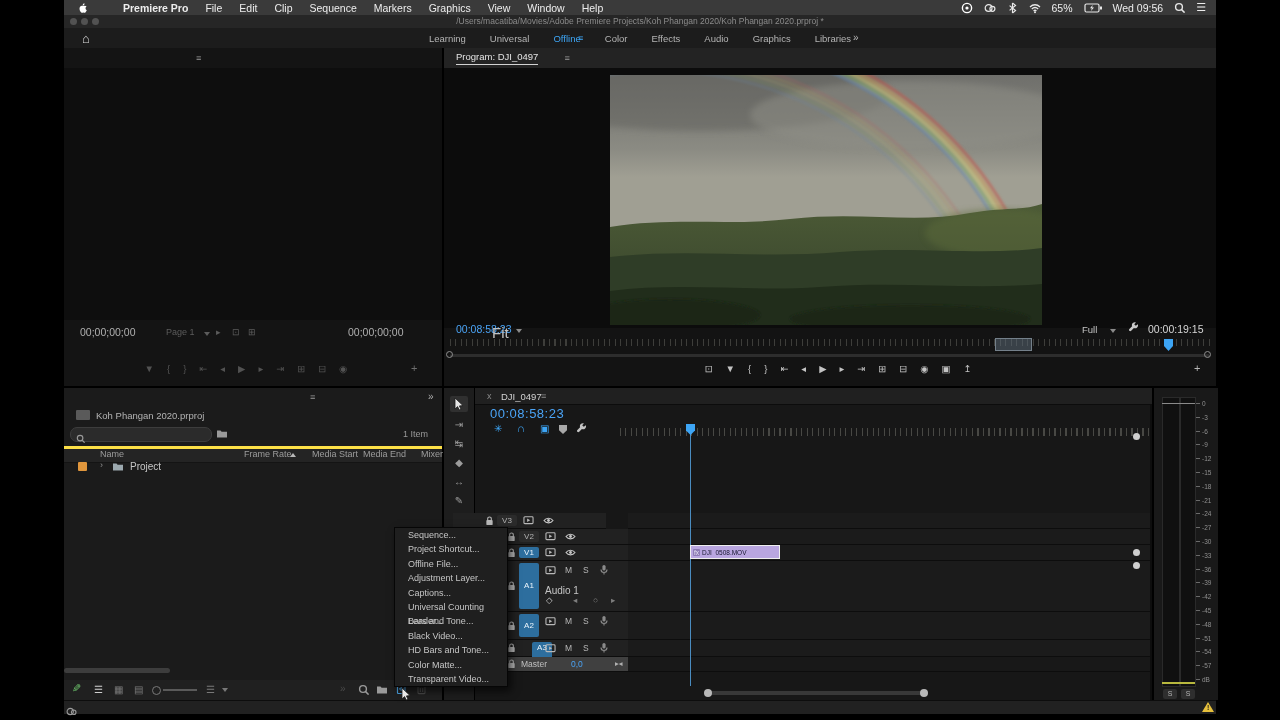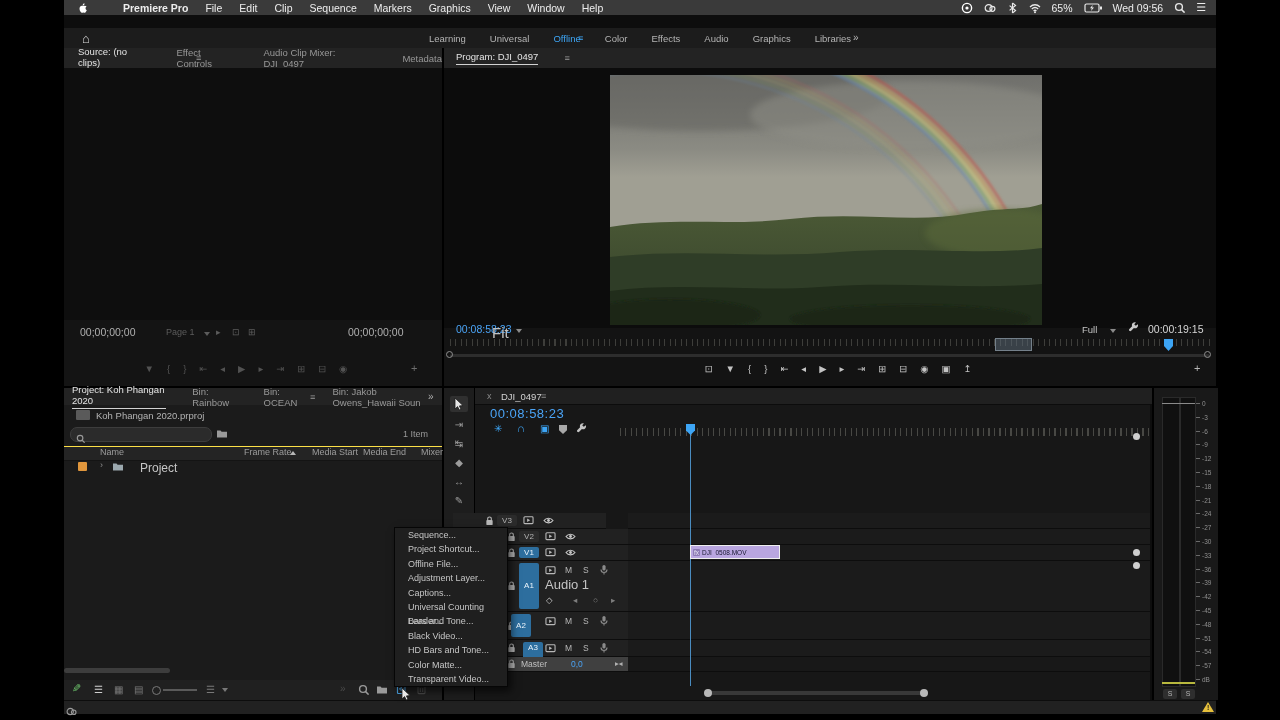--- a/index.html
+++ b/index.html
@@ -187,44 +187,43 @@
       <span>Wed 09:56</span>
       <span class="ic" style="color:#e8e8e8">
           <svg width="11" height="11" viewBox="0 0 11 11">
             <use href="#i-search"></use>
           </svg>
         </span>
       <span style="font-size:11px">☰</span>
     </div>
   </div>
 
+  <div class="a tb">
+    <span class="dot" style="left:6px"></span>
+    <span class="dot" style="left:17px"></span>
+    <span class="dot" style="left:28px"></span>
+    <div class="tb-path">/Users/macatiba/Movies/Adobe Premiere Projects/Koh Phangan 2020/Koh Phangan 2020.prproj *</div>
+  </div>
 
   <div class="a ws">
 
   <span>Learning</span>
       <span>Universal</span>
       <span>Offline</span>
       <span>Color</span>
       <span>Effects</span>
       <span>Audio</span>
       <span>Graphics</span>
       <span>Libraries</span>
     </div>
   <span class="a" style="left:18px;top:31px;font-size:13px;color:#dcdcdc">⌂</span>
   <span class="a" style="left:514px;top:33px;font-size:9px;color:#3da5f5">≡</span>
   <span class="a" style="left:789px;top:32px;color:#b8b8b8;font-size:10px">»</span>
 
   <div class="a" style="left:0;top:48px;width:378px;height:338px;background:#141414;border-right:2px solid #000">
-    <div style="height:20px;background:#232323;padding-left:14px" class="tabbar">
-
-    <span>Source: (no clips)</span>
-        <span>Effect Controls</span>
-        <span>Audio Clip Mixer: DJI_0497</span>
-        <span>Metadata</span>
-      </div>
     <span class="a panelmenu" style="left:132px;top:5px">≡</span>
     <div class="a" style="left:0;top:20px;width:378px;height:252px;background:#0e0e0e"></div>
 
     <span class="a" style="left:16px;top:278px;font-size:10.5px;color:#b0b0b0">00;00;00;00</span>
     <span class="a" style="left:102px;top:279px;font-size:9px;color:#5c5c5c"><span>Page 1</span></span>
     <span class="a caret" style="left:140px;top:284px;border-top-color:#5c5c5c"></span>
     <span class="a" style="left:152px;top:279px;font-size:9px;color:#5c5c5c">▸</span>
     <span class="a" style="left:168px;top:279px;font-size:9px;color:#5c5c5c">⊡</span>
     <span class="a" style="left:184px;top:279px;font-size:9px;color:#5c5c5c">⊞</span>
     <span class="a" style="left:284px;top:278px;font-size:10.5px;color:#b0b0b0">00;00;00;00</span>
@@ -335,63 +334,56 @@
       <span>⊟</span>
       <span>◉</span>
       <span>▣</span>
       <span>↥</span>
     </div>
   <span class="a" style="left:1130px;top:362px;font-size:11px;color:#b8b8b8">+</span>
 
   <div class="a" style="left:0;top:386px;width:1152px;height:2px;background:#000"></div>
 
   <div class="a" style="left:0;top:388px;width:378px;height:312px;background:#1b1b1b;border-right:2px solid #000">
-    <div style="height:17px;background:#232323;padding-left:8px" class="tabbar">
-
-    <span>Project: Koh Phangan 2020</span>
-        <span>Bin: Rainbow</span>
-        <span>Bin: OCEAN</span>
-        <span>Bin: Jakob Owens_Hawaii Soun</span>
-      </div>
     <span class="a panelmenu" style="left:246px;top:4px">≡</span>
     <span class="a" style="left:364px;top:3px;color:#b0b0b0;font-size:10px">»</span>
 
     <span class="a" style="left:12px;top:22px;width:14px;height:10px;background:#5a5a5a;border-radius:1px"></span>
     <span class="a" style="left:32px;top:22px;font-size:9.5px;color:#b4b4b4">Koh Phangan 2020.prproj</span>
 
     <div class="a" style="left:6px;top:39px;width:140px;height:13px;background:#2b2b2b;border:1px solid #3d3d3d;border-radius:7px">
       <span class="ic" style="margin:2px 0 0 5px;color:#9a9a9a"><svg width="9" height="9" viewBox="0 0 11 11">
             <use href="#i-search"></use>
           </svg></span>
     </div>
     <span class="a ic" style="left:152px;top:40px;color:#9a9a9a">
         <svg width="11" height="11" viewBox="0 0 11 11">
           <use href="#i-folder"></use>
         </svg>
       </span>
     <span class="a" style="right:14px;top:41px;font-size:9px;color:#999">1 Item</span>
 
-    <div class="a cols" style="left:0;top:58px;width:378px;height:13px;background:#242424;border-top:1px solid #fde047;border-bottom:1px solid #141414">
+    <div class="a cols" style="left:0;top:58px;width:378px;height:13px;background:#242424;border-top:3px solid #fde047;border-bottom:1px solid #141414">
       <span style="left:36px">Name</span>
       <span style="left:180px">Frame Rate</span>
       <span style="left:248px">Media Start</span>
       <span style="left:299px">Media End</span>
       <span style="left:357px">Mixer</span>
       <span class="a" style="left:226px;top:4px;width:0;height:0;border-left:3px solid transparent;border-right:3px solid transparent;border-bottom:4px solid #b8b8b8"></span>
     </div>
 
     <div class="a" style="left:0;top:71px;width:378px;height:15px">
       <span class="a" style="left:14px;top:3px;width:9px;height:9px;background:#e0963c;border-radius:1px"></span>
       <span class="a" style="left:36px;top:1px;font-size:9px;color:#909090">›</span>
       <span class="a ic" style="left:48px;top:2px;color:#9ba8ae">
           <svg width="12" height="11" viewBox="0 0 12 11">
             <use href="#i-folder"></use>
           </svg>
         </span>
-      <span class="a" style="left:76px;top:2px;font-size:12px;color:#c6c6c6">Project</span>
+      <span class="a" style="left:66px;top:2px;font-size:10px;color:#c6c6c6">Project</span>
     </div>
 
     <div class="a" style="left:0;top:280px;width:106px;height:5px;background:#3d3d3d;border-radius:3px"></div>
 
     <div class="a" style="left:0;top:292px;width:378px;height:20px;background:#202020">
       <span class="a" style="left:8px;top:2px;font-size:11px;color:#6abf69;transform:scaleX(-1)">✎</span>
       <span class="a" style="left:30px;top:4px;font-size:10px;color:#cfcfcf">☰</span>
       <span class="a" style="left:50px;top:4px;font-size:10px;color:#787878">▦</span>
       <span class="a" style="left:70px;top:4px;font-size:10px;color:#787878">▤</span>
       <span class="a" style="left:88px;top:6px;width:7px;height:7px;border:1.5px solid #787878;border-radius:50%"></span>
@@ -562,35 +554,35 @@
           <use href="#i-sync"></use>
         </svg>
       </span>
     <span class="thico" style="left:90px;top:4px">M</span>
     <span class="thico" style="left:108px;top:4px">S</span>
     <span class="a ic" style="left:124px;top:3px;color:#8a8a8a">
         <svg width="10" height="11" viewBox="0 0 10 11">
           <use href="#i-mic"></use>
         </svg>
       </span>
-    <span class="a" style="left:70px;top:16px;font-size:13px;color:#c4c4c4">Audio 1</span>
+    <span class="a" style="left:70px;top:24px;font-size:10px;color:#c4c4c4">Audio 1</span>
     <span class="thico" style="left:71px;top:34px;color:#c8c8c8">◇</span>
     <span class="thico" style="left:98px;top:34px;color:#7e7e7e">◂</span>
     <span class="thico" style="left:118px;top:34px;color:#7e7e7e">○</span>
     <span class="thico" style="left:136px;top:34px;color:#7e7e7e">▸</span>
   </div>
   <div class="a trow-l" style="left:564px;top:561px;width:522px;height:50px"></div>
 
   <div class="a trow-h" style="left:411px;top:612px;width:153px;height:27px">
     <span class="a ic" style="left:32px;top:9px;color:#b8b8b8">
         <svg width="9" height="10" viewBox="0 0 10 11">
           <use href="#i-lock"></use>
         </svg>
       </span>
-    <span class="tname on" style="left:36px;top:2px;height:23px;line-height:23px">A2</span>
+    <span class="tname on" style="left:44px;top:2px;height:23px;line-height:23px">A2</span>
     <span class="a ic" style="left:70px;top:4px;color:#b8b8b8">
         <svg width="11" height="10" viewBox="0 0 12 11">
           <use href="#i-sync"></use>
         </svg>
       </span>
     <span class="thico" style="left:90px;top:4px">M</span>
     <span class="thico" style="left:108px;top:4px">S</span>
     <span class="a ic" style="left:124px;top:3px;color:#8a8a8a">
         <svg width="10" height="11" viewBox="0 0 10 11">
           <use href="#i-mic"></use>
@@ -598,21 +590,21 @@
       </span>
   </div>
   <div class="a trow-l" style="left:564px;top:612px;width:522px;height:27px"></div>
 
   <div class="a trow-h" style="left:411px;top:640px;width:153px;height:16px">
     <span class="a ic" style="left:32px;top:3px;color:#b8b8b8">
         <svg width="9" height="10" viewBox="0 0 10 11">
           <use href="#i-lock"></use>
         </svg>
       </span>
-    <span class="tname on" style="left:48px;top:2px;height:24px;line-height:12px">A3</span>
+    <span class="tname on" style="left:57px;top:2px;height:24px;line-height:12px">A3</span>
     <span class="a ic" style="left:70px;top:3px;color:#b8b8b8">
         <svg width="11" height="10" viewBox="0 0 12 11">
           <use href="#i-sync"></use>
         </svg>
       </span>
     <span class="thico" style="left:90px;top:3px">M</span>
     <span class="thico" style="left:108px;top:3px">S</span>
     <span class="a ic" style="left:124px;top:2px;color:#8a8a8a">
         <svg width="10" height="11" viewBox="0 0 10 11">
           <use href="#i-mic"></use>

